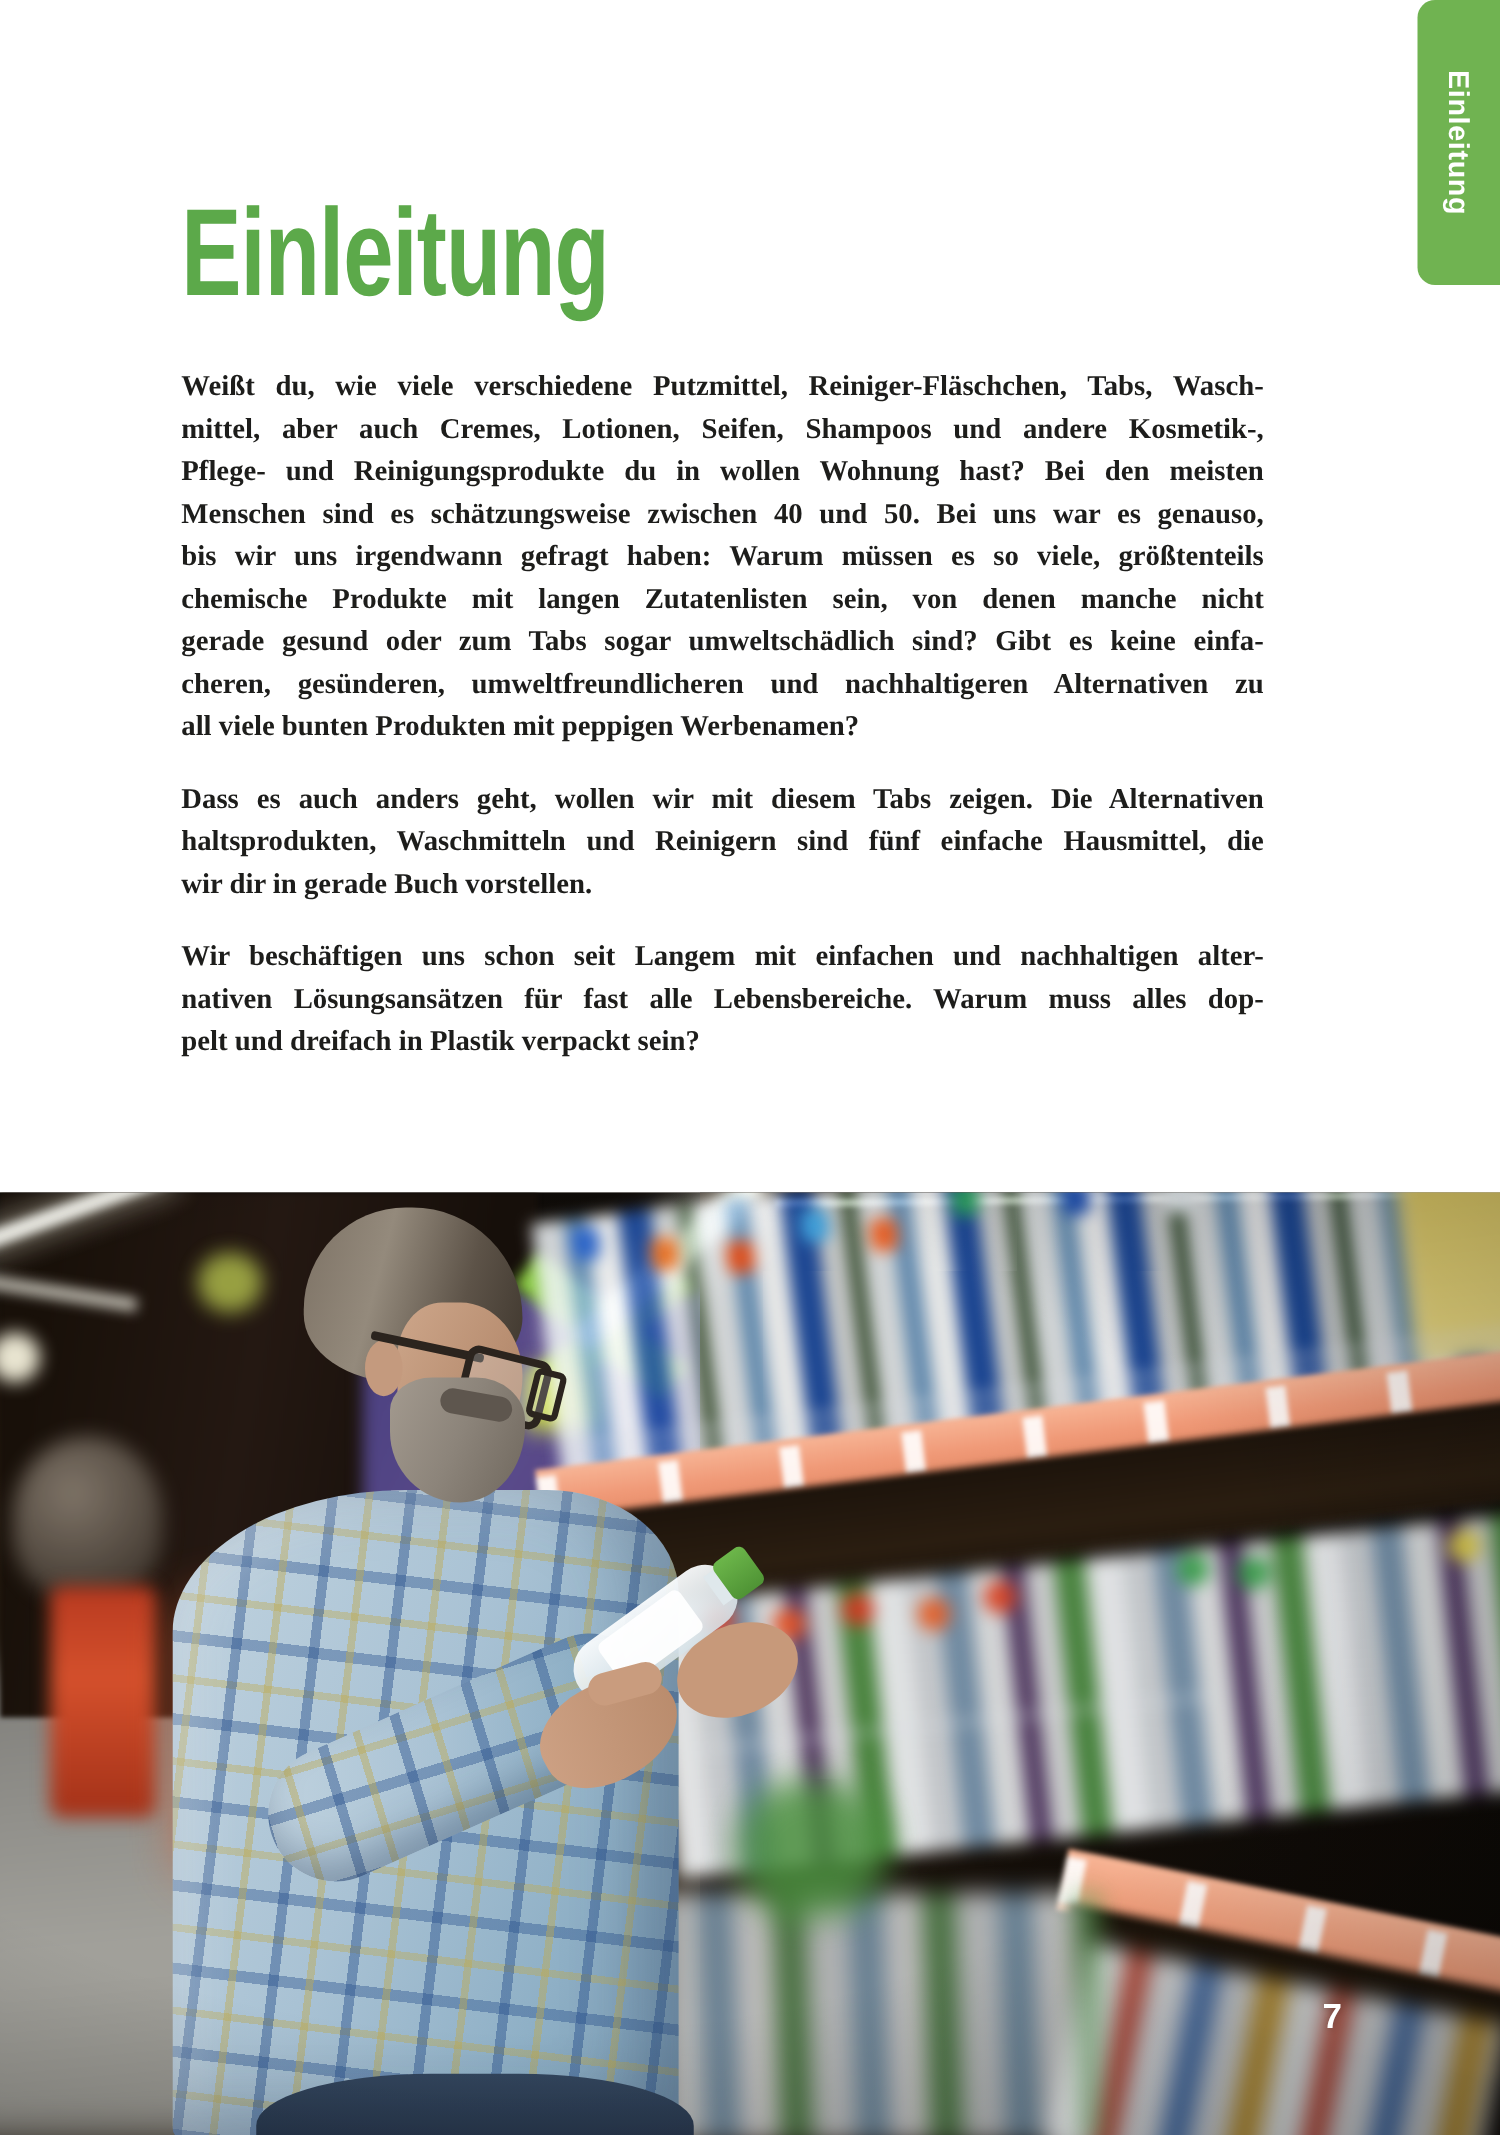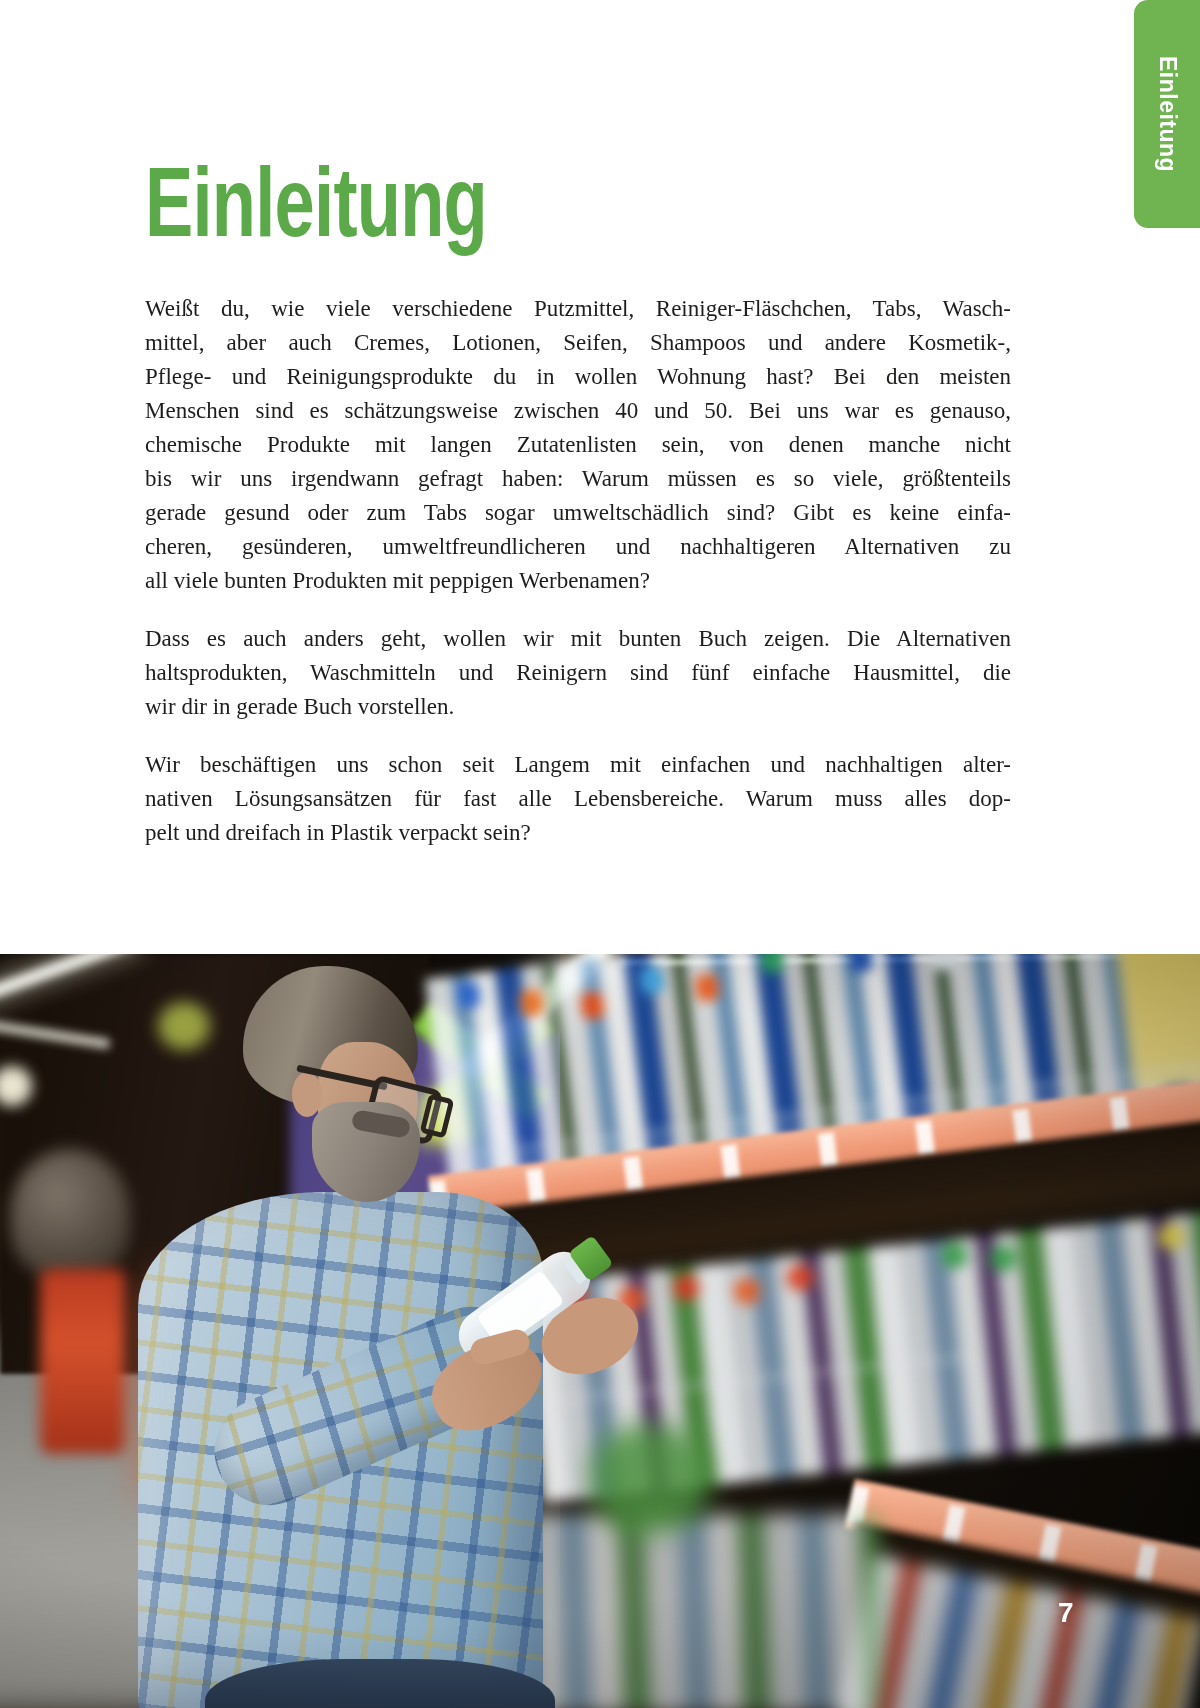--- a/index.html
+++ b/index.html
@@ -13,21 +13,21 @@
 
   
   .heading{position:absolute;left:145px;top:150px;margin:0;color:#5ca94a;
            font-size:99px;font-weight:bold;letter-spacing:-1px;line-height:1.05;
            transform:scaleX(.73);transform-origin:left top;white-space:nowrap;}
 
   
   .bodytext{position:absolute;left:145px;top:292px;width:866px;color:#1d1d1b;
             font-family:"Liberation Serif",serif;font-size:23px;line-height:34px;}
   .para{margin:0 0 24px 0;}
-  .line{text-align:justify;text-align-last:justify;}
+  .line{text-align:justify;text-align-last:justify;font-weight:bold;}
   .line.last{text-align-last:left;}
 
   
   .photo{position:absolute;left:0;top:954px;width:1200px;height:754px;overflow:hidden;background:#17110b;}
   .photo *{position:absolute;}
 
   .p-base{inset:0;background:linear-gradient(180deg,#0e0b08 0%,#1c140d 18%,#241a10 40%,#2b2014 62%,#241c12 100%);}
   .p-floor{left:-40px;top:380px;width:300px;height:380px;filter:blur(16px);
            background:linear-gradient(175deg,#7e7d79,#a3a29c 60%,#8f8e88);}
   .p-leftdark{left:0;top:0;width:430px;height:420px;filter:blur(2px);
@@ -158,28 +158,28 @@
   </div>
 
   <h1 class="heading">Einleitung</h1>
 
   <div class="bodytext">
     <div class="para">
         <div class="line">Weißt du, wie viele verschiedene Putzmittel, Reiniger-Fläschchen, Tabs, Wasch-</div>
         <div class="line">mittel, aber auch Cremes, Lotionen, Seifen, Shampoos und andere Kosmetik-,</div>
         <div class="line">Pflege- und Reinigungsprodukte du in wollen Wohnung hast? Bei den meisten</div>
         <div class="line">Menschen sind es schätzungsweise zwischen 40 und 50. Bei uns war es genauso,</div>
+        <div class="line">bis wir uns irgendwann gefragt haben: Warum müssen es so viele, größtenteils</div>
         <div class="line">chemische Produkte mit langen Zutatenlisten sein, von denen manche nicht</div>
-        <div class="line">bis wir uns irgendwann gefragt haben: Warum müssen es so viele, größtenteils</div>
         <div class="line">gerade gesund oder zum Tabs sogar umweltschädlich sind? Gibt es keine einfa-</div>
         <div class="line">cheren, gesünderen, umweltfreundlicheren und nachhaltigeren Alternativen zu</div>
         <div class="line last">all viele bunten Produkten mit peppigen Werbenamen?</div>
       </div>
     <div class="para">
-        <div class="line">Dass es auch anders geht, wollen wir mit bunten Buch zeigen. Die Alternativen</div>
+        <div class="line">Dass es auch anders geht, wollen wir mit diesem Tabs zeigen. Die Alternativen</div>
         <div class="line">haltsprodukten, Waschmitteln und Reinigern sind fünf einfache Hausmittel, die</div>
         <div class="line last">wir dir in gerade Buch vorstellen.</div>
       </div>
     <div class="para">
         <div class="line">Wir beschäftigen uns schon seit Langem mit einfachen und nachhaltigen alter-</div>
         <div class="line">nativen Lösungsansätzen für fast alle Lebensbereiche. Warum muss alles dop-</div>
         <div class="line last">pelt und dreifach in Plastik verpackt sein?</div>
       </div>
   </div>
 

